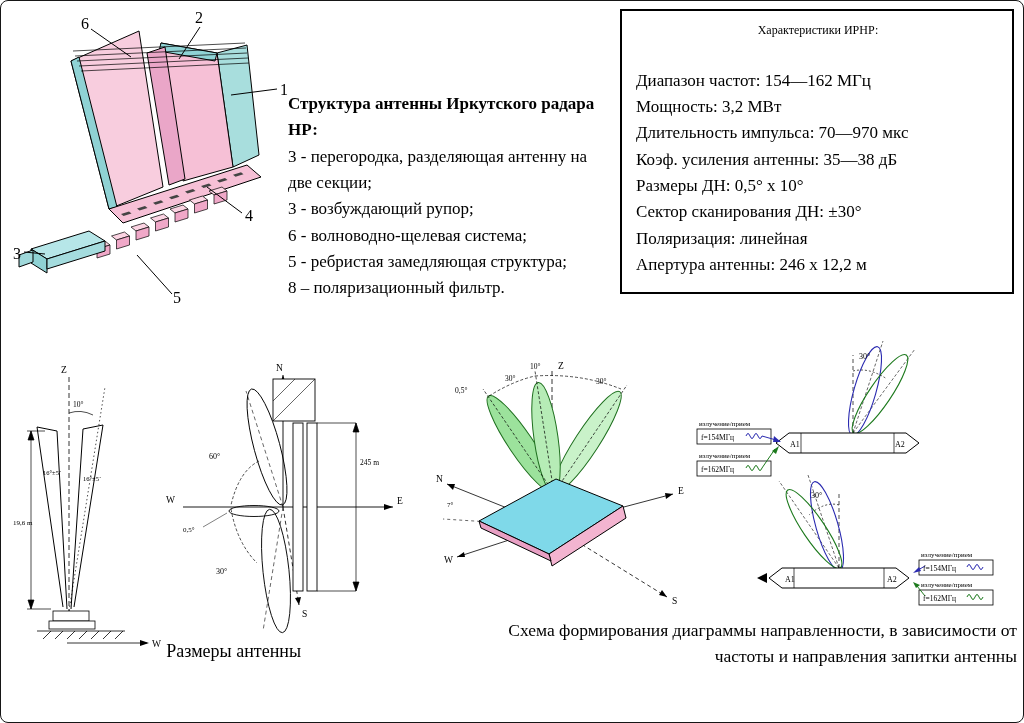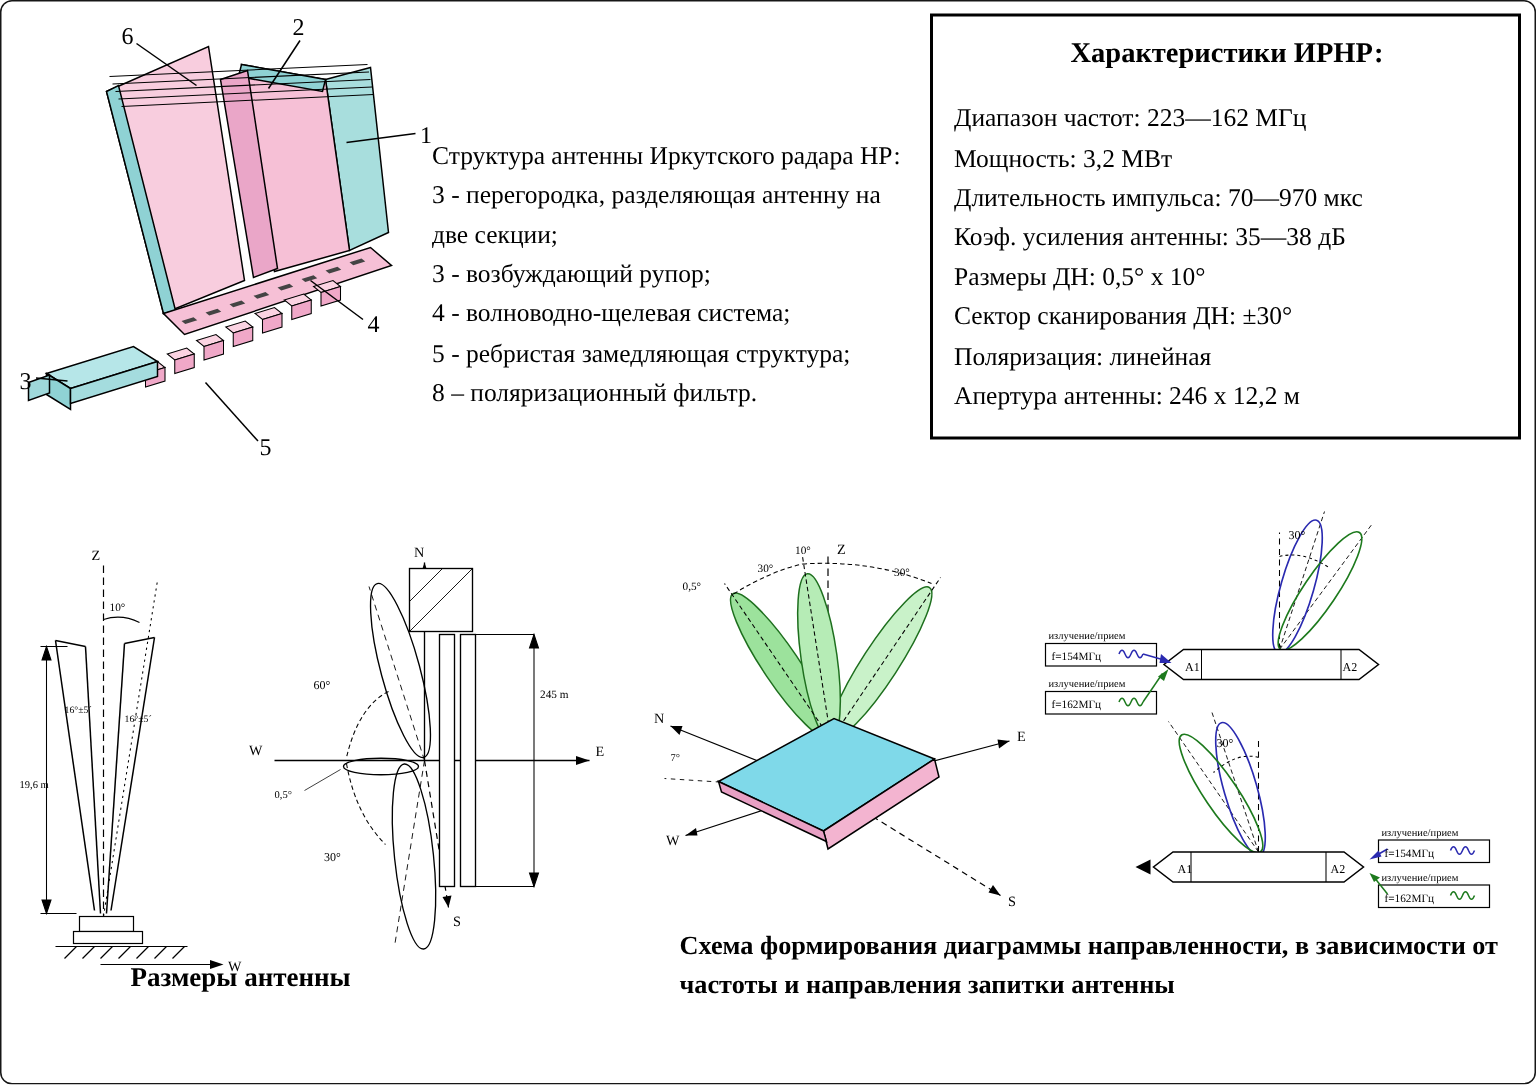--- a/index.html
+++ b/index.html
@@ -1,24 +1,24 @@
 <!DOCTYPE html>
 <html><head>
 <meta charset="utf-8">
 <style>
   *{margin:0;padding:0;box-sizing:border-box}
   html,body{background:#fff}
   body{font-family:"Liberation Serif","DejaVu Serif",serif;color:#000}
   .page{position:relative;width:1024px;height:723px;background:#fff;border:1px solid #161616;border-radius:8px;overflow:hidden}
   .abs{position:absolute}
   .structure{left:287px;top:90px;width:314px;font-size:17px;line-height:1.55}
-  .structure .title{font-weight:normal}
+  .structure .title{font-weight:bold}
   .charbox{left:619px;top:8px;width:394px;border:2px solid #000;padding:10px 12px 14px 14px;font-size:17px;line-height:1.55}
-  .charbox .title{font-weight:bold;font-size:19px;text-align:center;margin-bottom:16px}
-  .caption{font-weight:bold;text-align:left}
+  .charbox .title{font-weight:normal;font-size:12px;text-align:center;margin-bottom:28px}
+  .caption{font-weight:normal;text-align:right}
   #cap-dims{left:86px;top:640px;width:214px;font-size:18px}
   #cap-feed{left:452px;top:616px;width:564px;font-size:17.5px;line-height:1.5}
   svg{position:absolute;overflow:visible}
   svg text{font-family:"Liberation Serif","DejaVu Serif",serif;fill:#000}
   .t16{font-size:16px}.t9{font-size:9.5px}.t8{font-size:8px}.t75{font-size:7.5px}.t7{font-size:7px}.t65{font-size:6.5px}
 </style>
 </head>
 <body>
 
 <div class="page">
@@ -87,28 +87,28 @@
     <text class="t16" x="271" y="92">1</text>
     <text class="t16" x="236" y="218">4</text>
     <text class="t16" x="4" y="256">3</text>
     <text class="t16" x="164" y="300">5</text>
   </svg>
 
   <div class="abs structure">
     <div class="title">Структура антенны Иркутского радара НР:</div>
     <div>3 - перегородка, разделяющая антенну на две секции;</div>
     <div>3 - возбуждающий рупор;</div>
-    <div>4 - волноводно-щелевая система;</div>
+    <div>6 - волноводно-щелевая система;</div>
     <div>5 - ребристая замедляющая структура;</div>
     <div>8 – поляризационный фильтр.</div>
   </div>
 
   <div class="abs charbox">
     <div class="title">Характеристики ИРНР:</div>
-    <div>Диапазон частот: 223—162 МГц</div>
+    <div>Диапазон частот: 154—162 МГц</div>
     <div>Мощность: 3,2 МВт</div>
     <div>Длительность импульса: 70—970 мкс</div>
     <div>Коэф. усиления антенны: 35—38 дБ</div>
     <div>Размеры ДН: 0,5° x 10°</div>
     <div>Сектор сканирования ДН: ±30°</div>
     <div>Поляризация: линейная</div>
     <div>Апертура антенны: 246 x 12,2 м</div>
   </div>
 
   <svg class="abs" style="left:10px;top:358px" width="400" height="300" viewBox="0 0 400 300">

